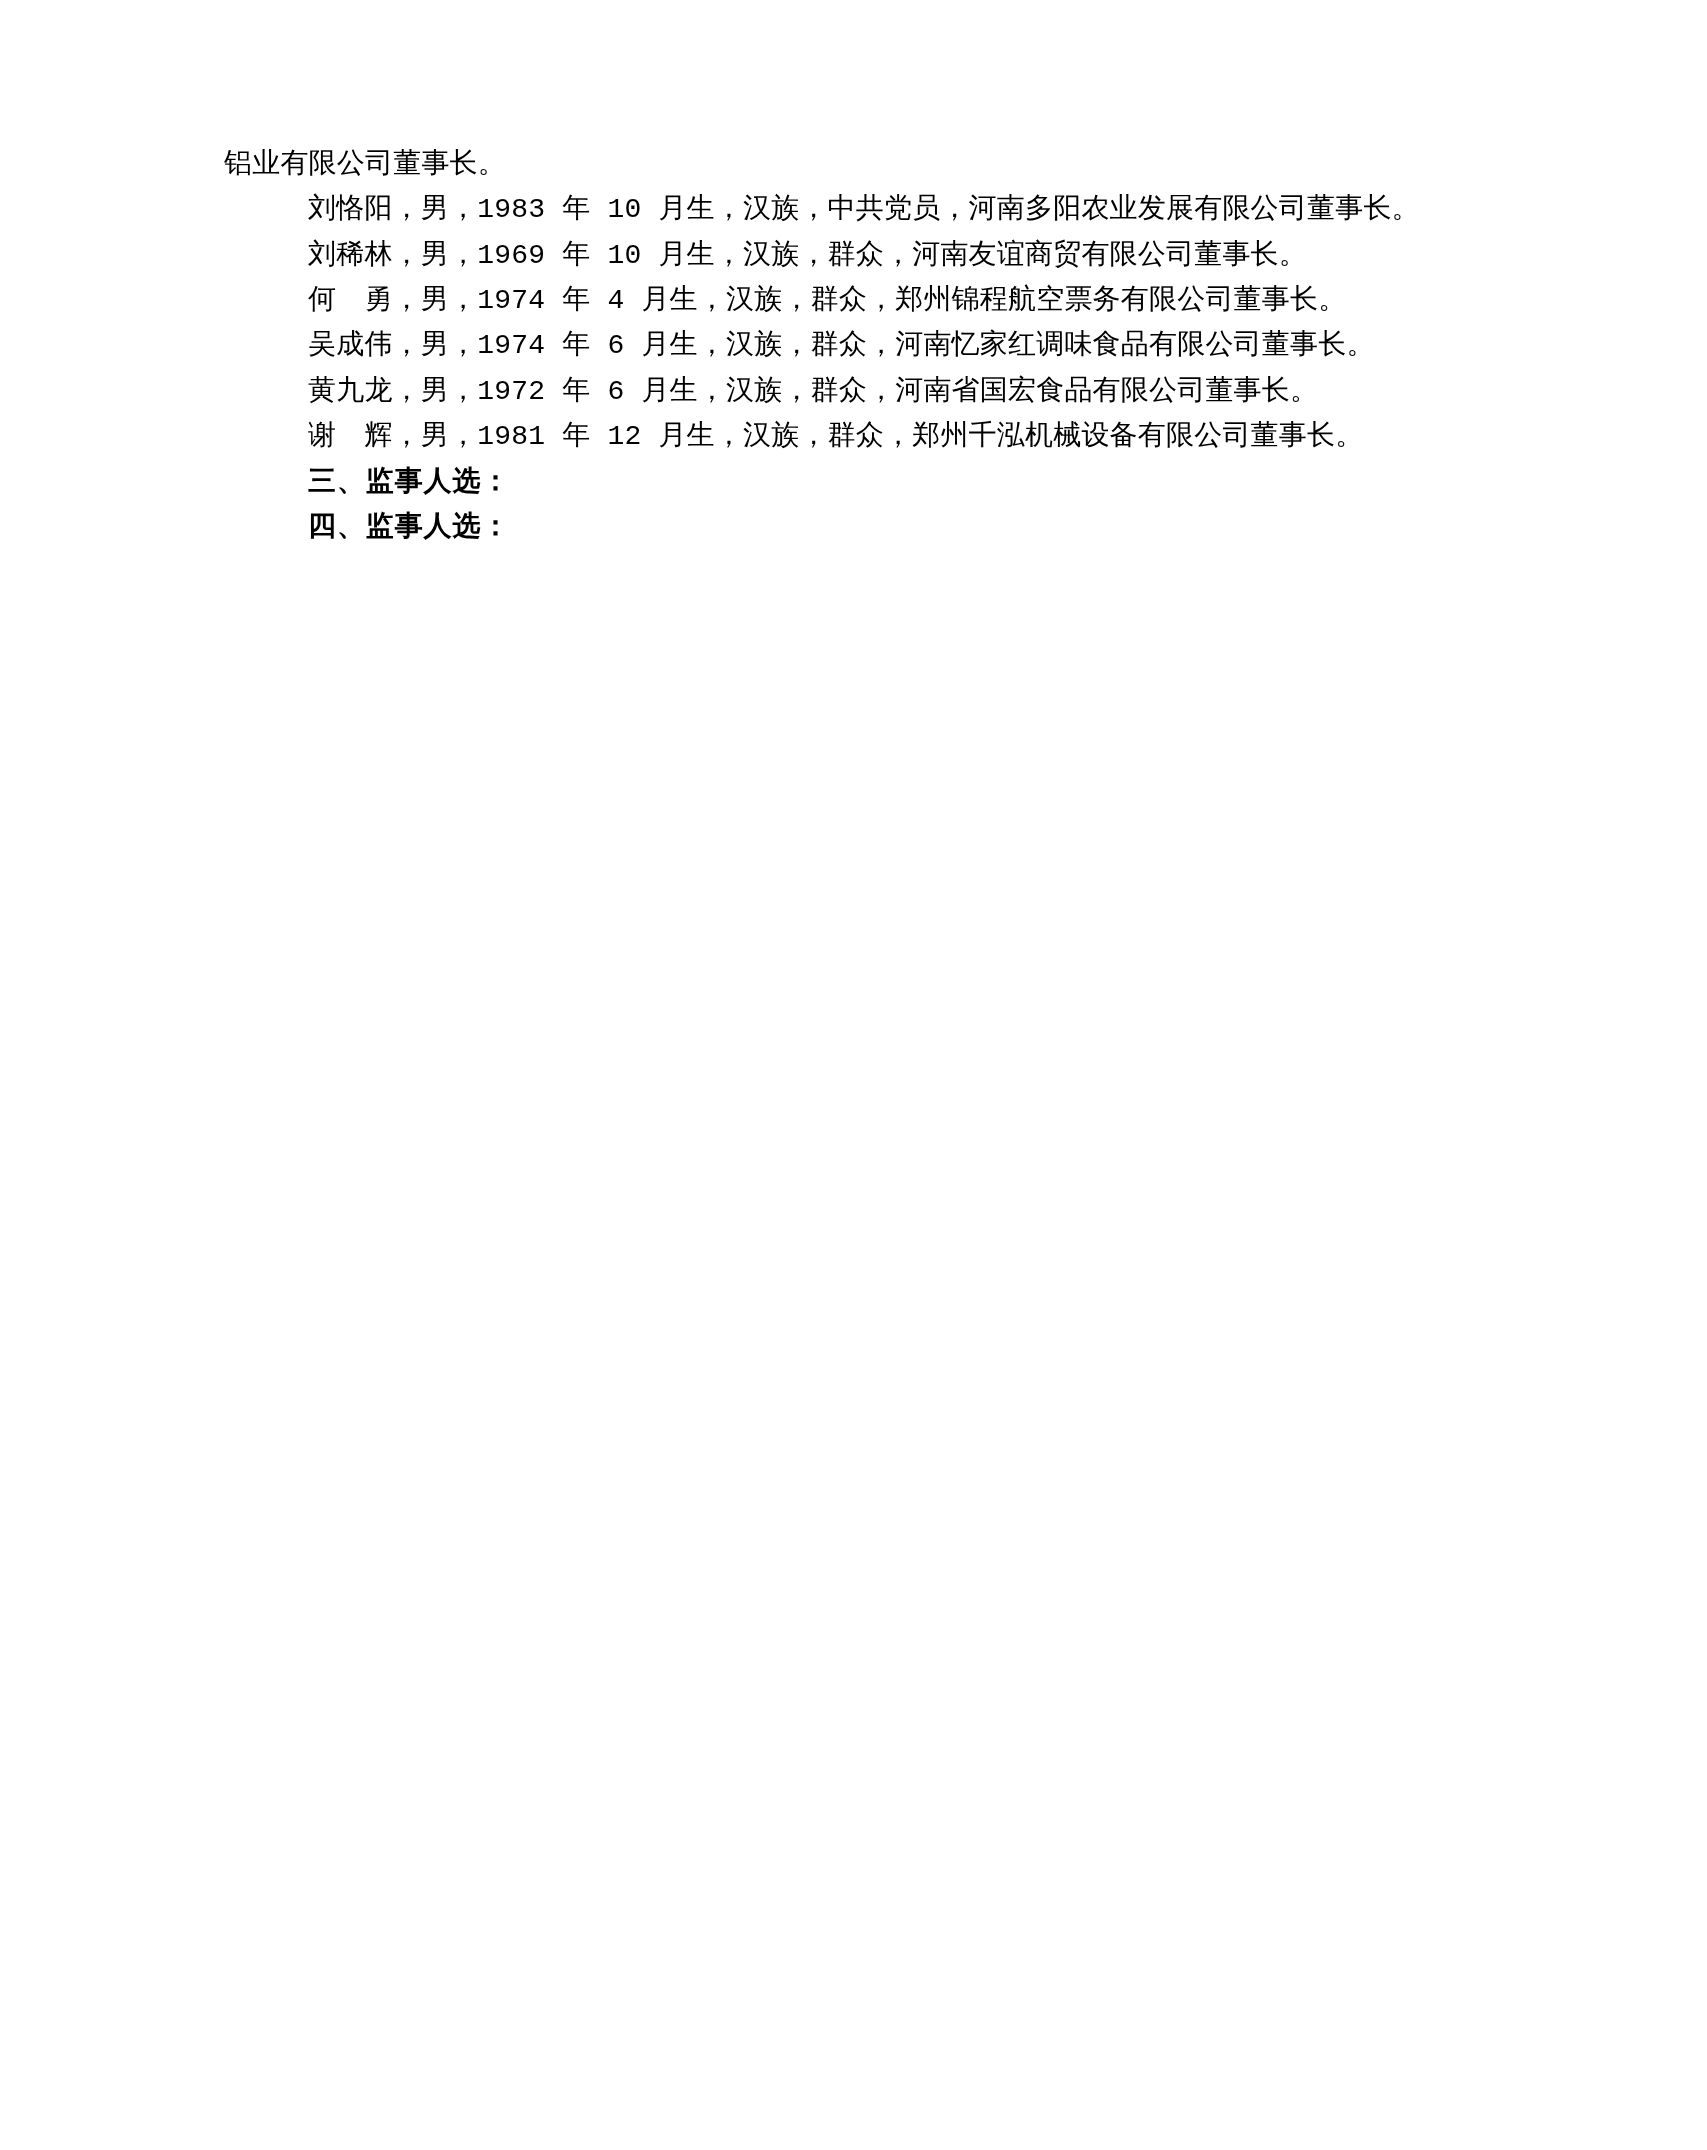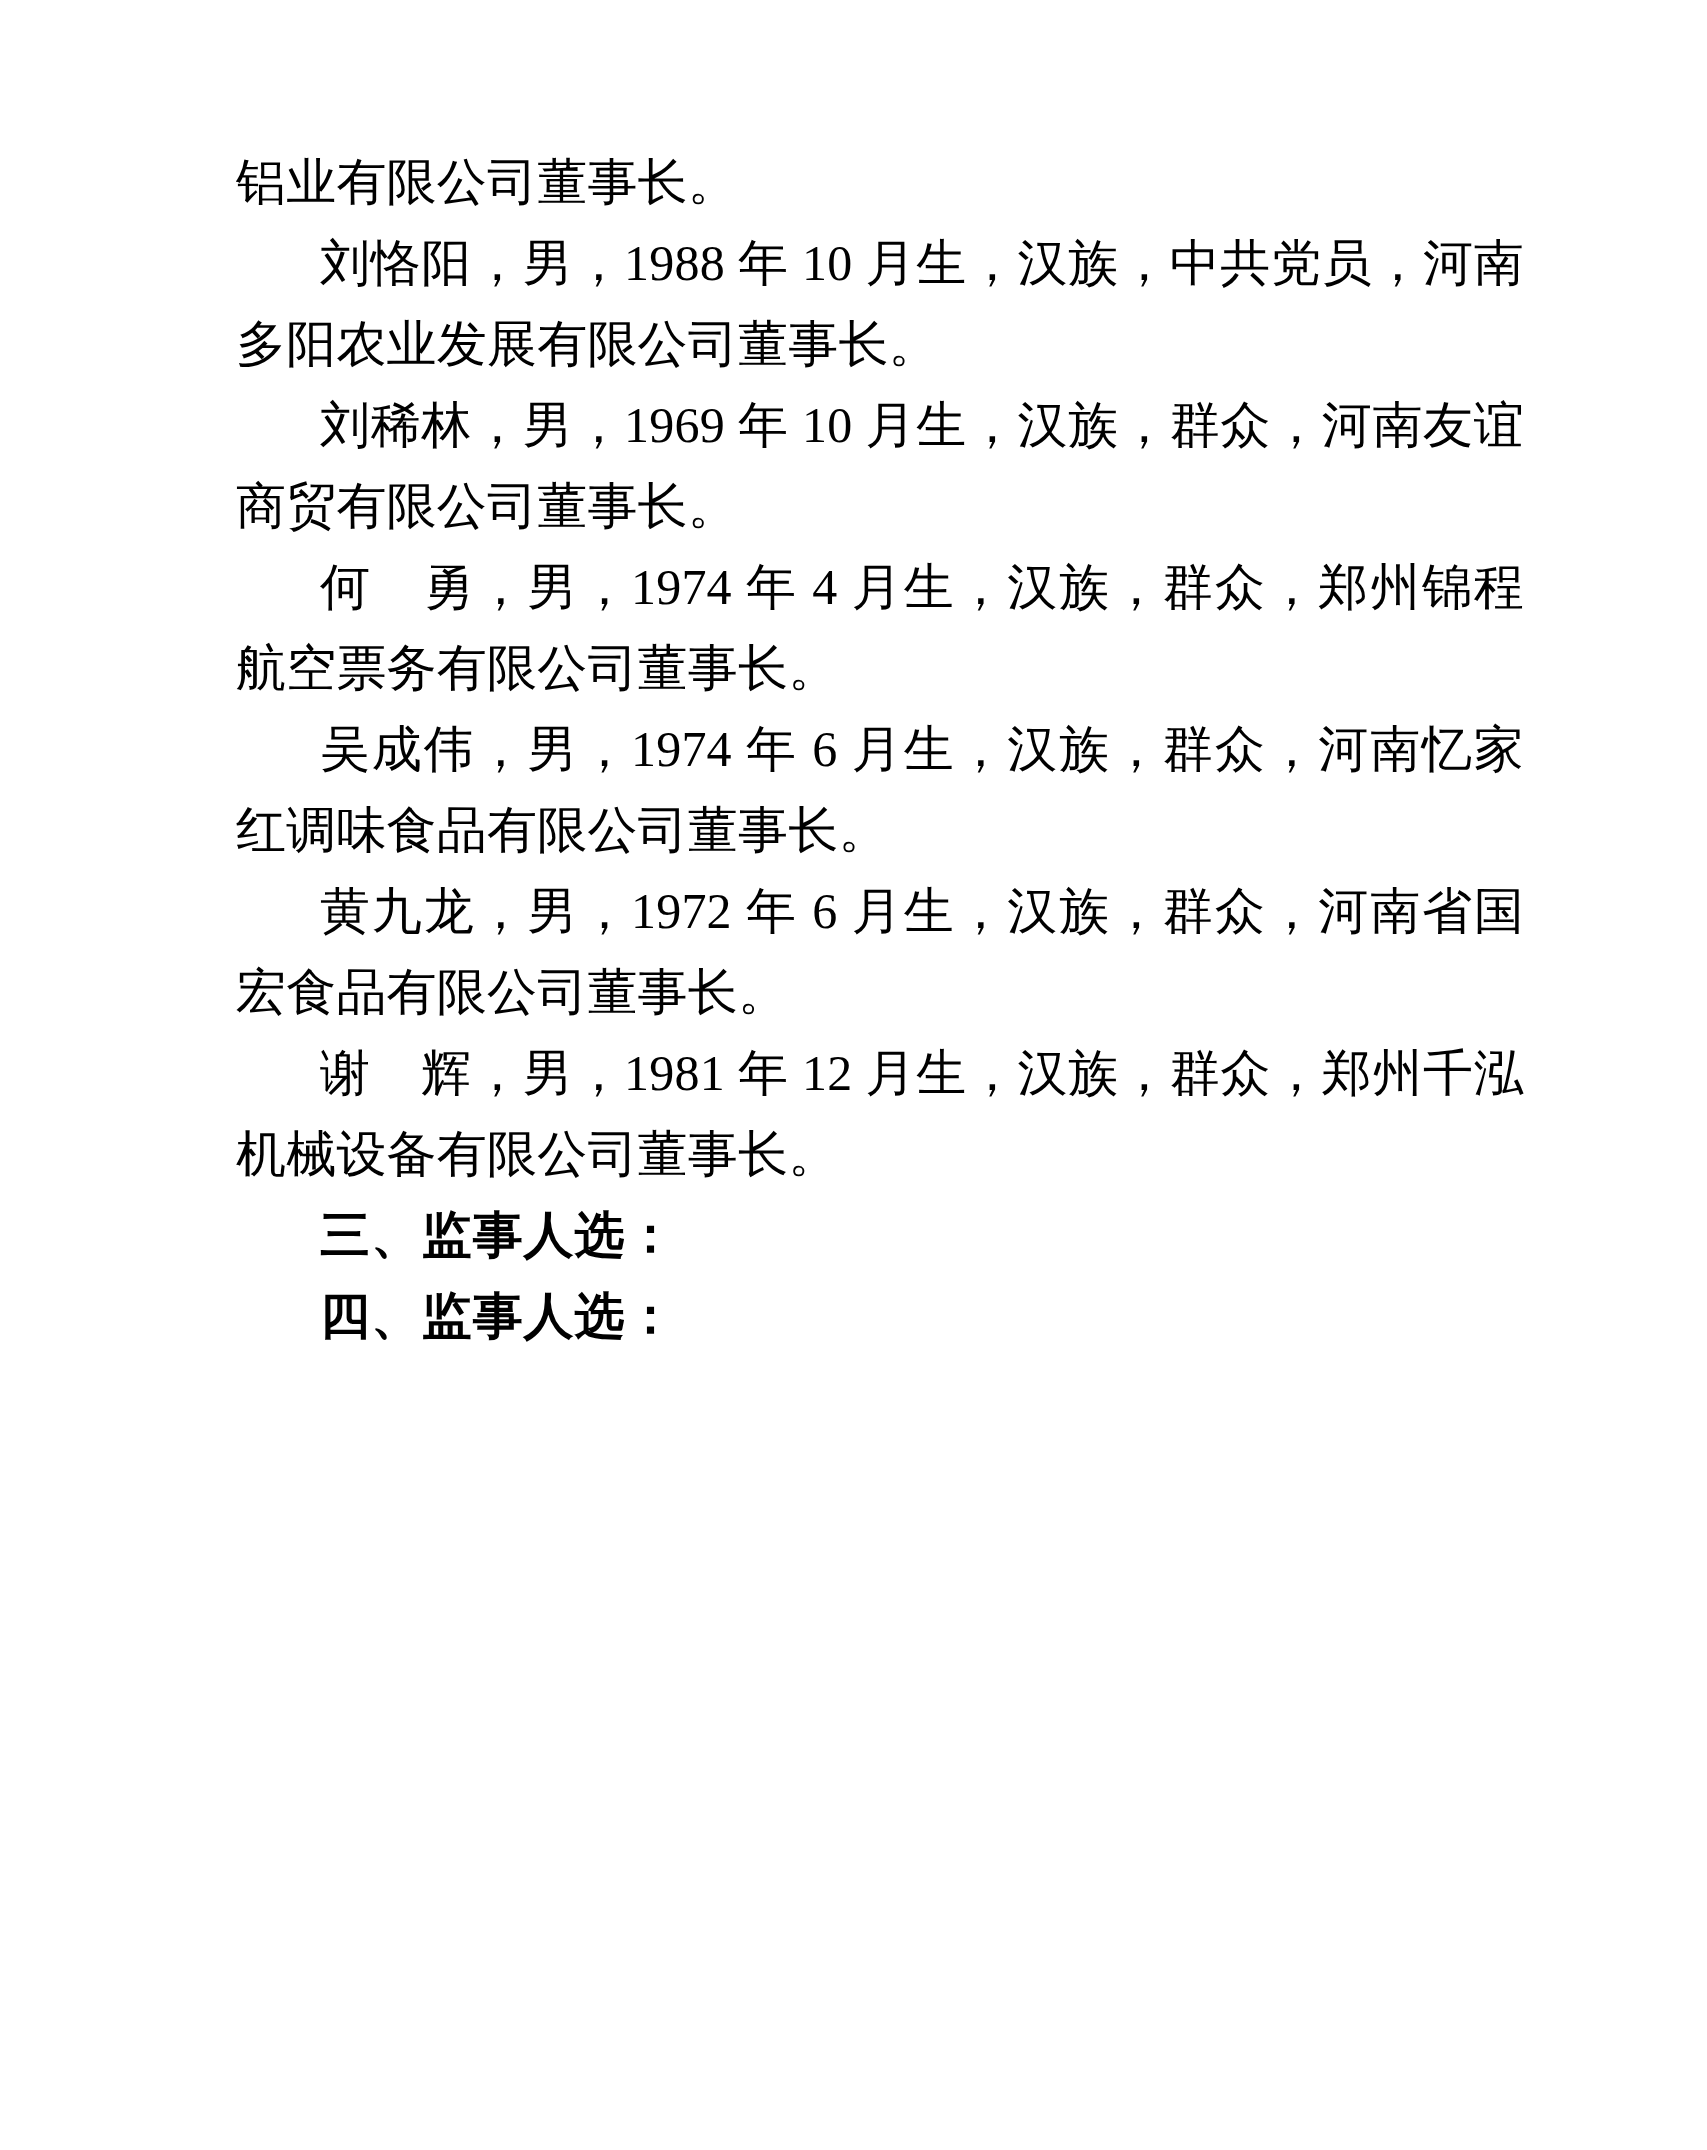--- a/index.html
+++ b/index.html
@@ -12,27 +12,26 @@
   }
   .page {
     position: relative;
     width: 1707px;
     height: 2414px;
     background: #ffffff;
     box-sizing: border-box;
     padding: 142px 183px 0 224px;
   }
   .doc-body {
-    font-family: Liberation Serif, serif;
-    font-size: 50px;
+    font-family: Liberation Mono, monospace;
+    font-size: 28px;
     line-height: 1.62;
     color: #000000;
     letter-spacing: 0.2px;
     text-align: justify;
-    margin-left: 12px;
   }
   .para {
     margin: 0;
     text-indent: 0;
     white-space: pre-wrap;
   }
   .para.indent {
     text-indent: 84px;
   }
   .heading {
@@ -41,21 +40,21 @@
     font-weight: bold;
     letter-spacing: 0.9px;
   }
 </style>
 </head>
 <body>
 
 <div class="page">
   <div class="doc-body" id="doc-body">
       <p class="para">铝业有限公司董事长。</p>
-      <p class="para indent">刘恪阳，男，1988 年 10 月生，汉族，中共党员，河南多阳农业发展有限公司董事长。</p>
+      <p class="para indent">刘恪阳，男，1983 年 10 月生，汉族，中共党员，河南多阳农业发展有限公司董事长。</p>
       <p class="para indent">刘稀林，男，1969 年 10 月生，汉族，群众，河南友谊商贸有限公司董事长。</p>
       <p class="para indent">何　勇，男，1974 年 4 月生，汉族，群众，郑州锦程航空票务有限公司董事长。</p>
       <p class="para indent">吴成伟，男，1974 年 6 月生，汉族，群众，河南忆家红调味食品有限公司董事长。</p>
       <p class="para indent">黄九龙，男，1972 年 6 月生，汉族，群众，河南省国宏食品有限公司董事长。</p>
       <p class="para indent">谢　辉，男，1981 年 12 月生，汉族，群众，郑州千泓机械设备有限公司董事长。</p>
       <p class="heading">三、监事人选：</p>
       <p class="heading">四、监事人选：</p>
     </div>
 
 </div>

